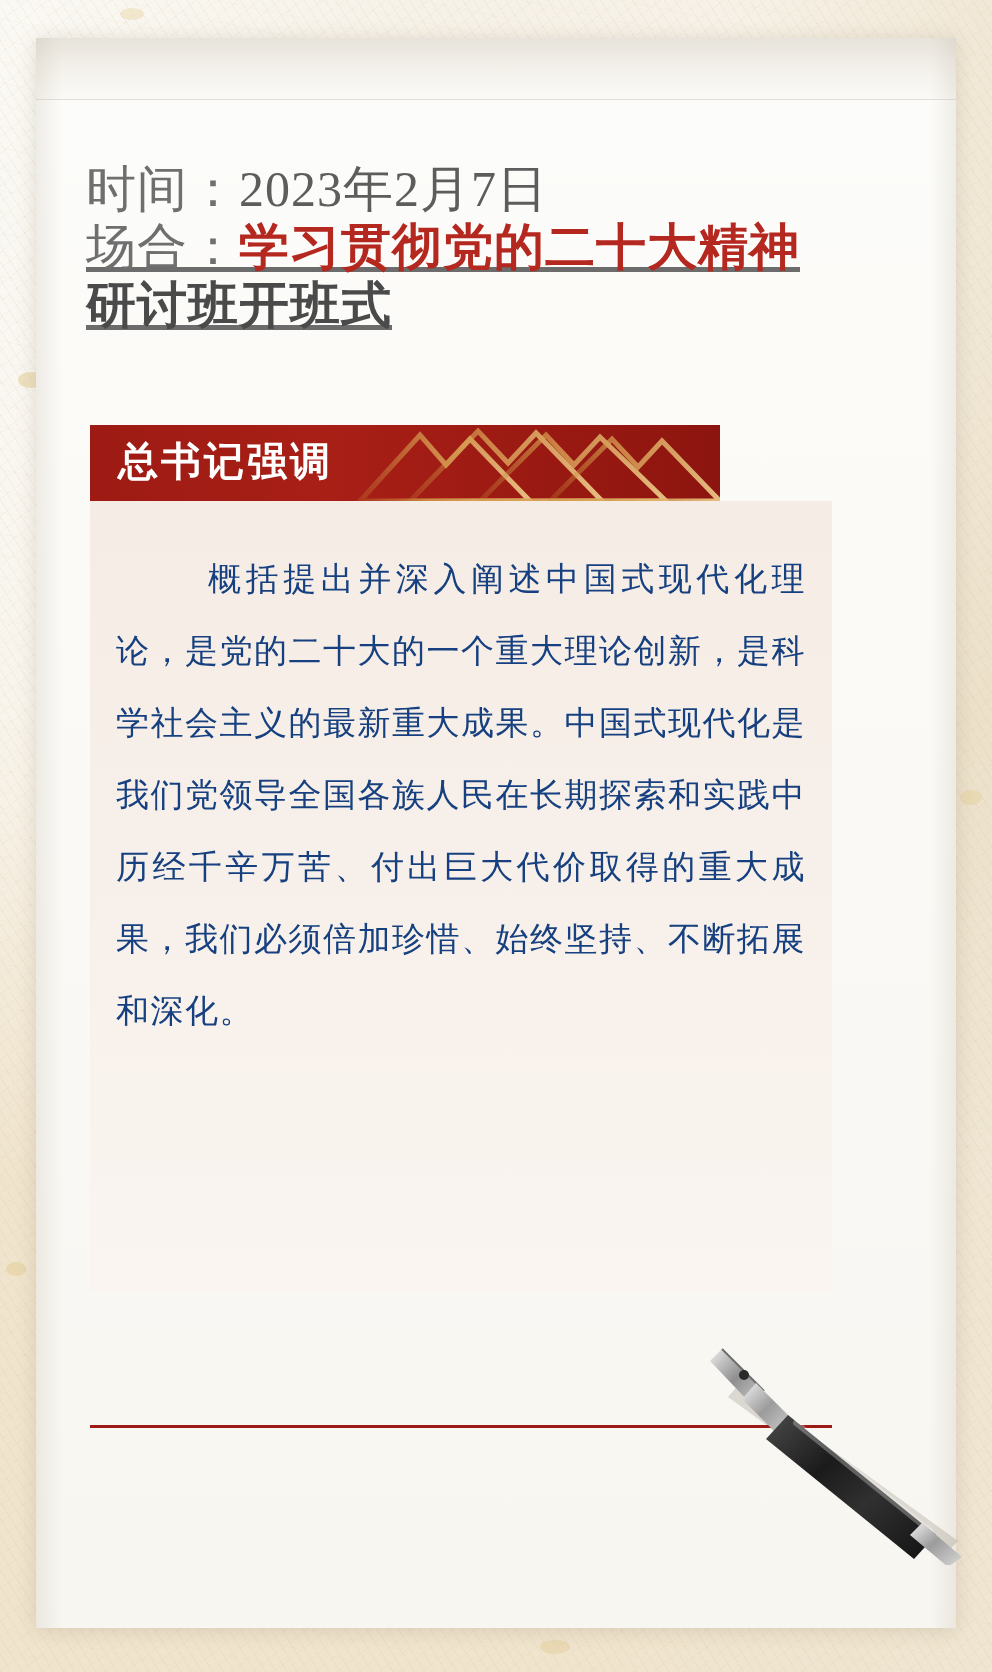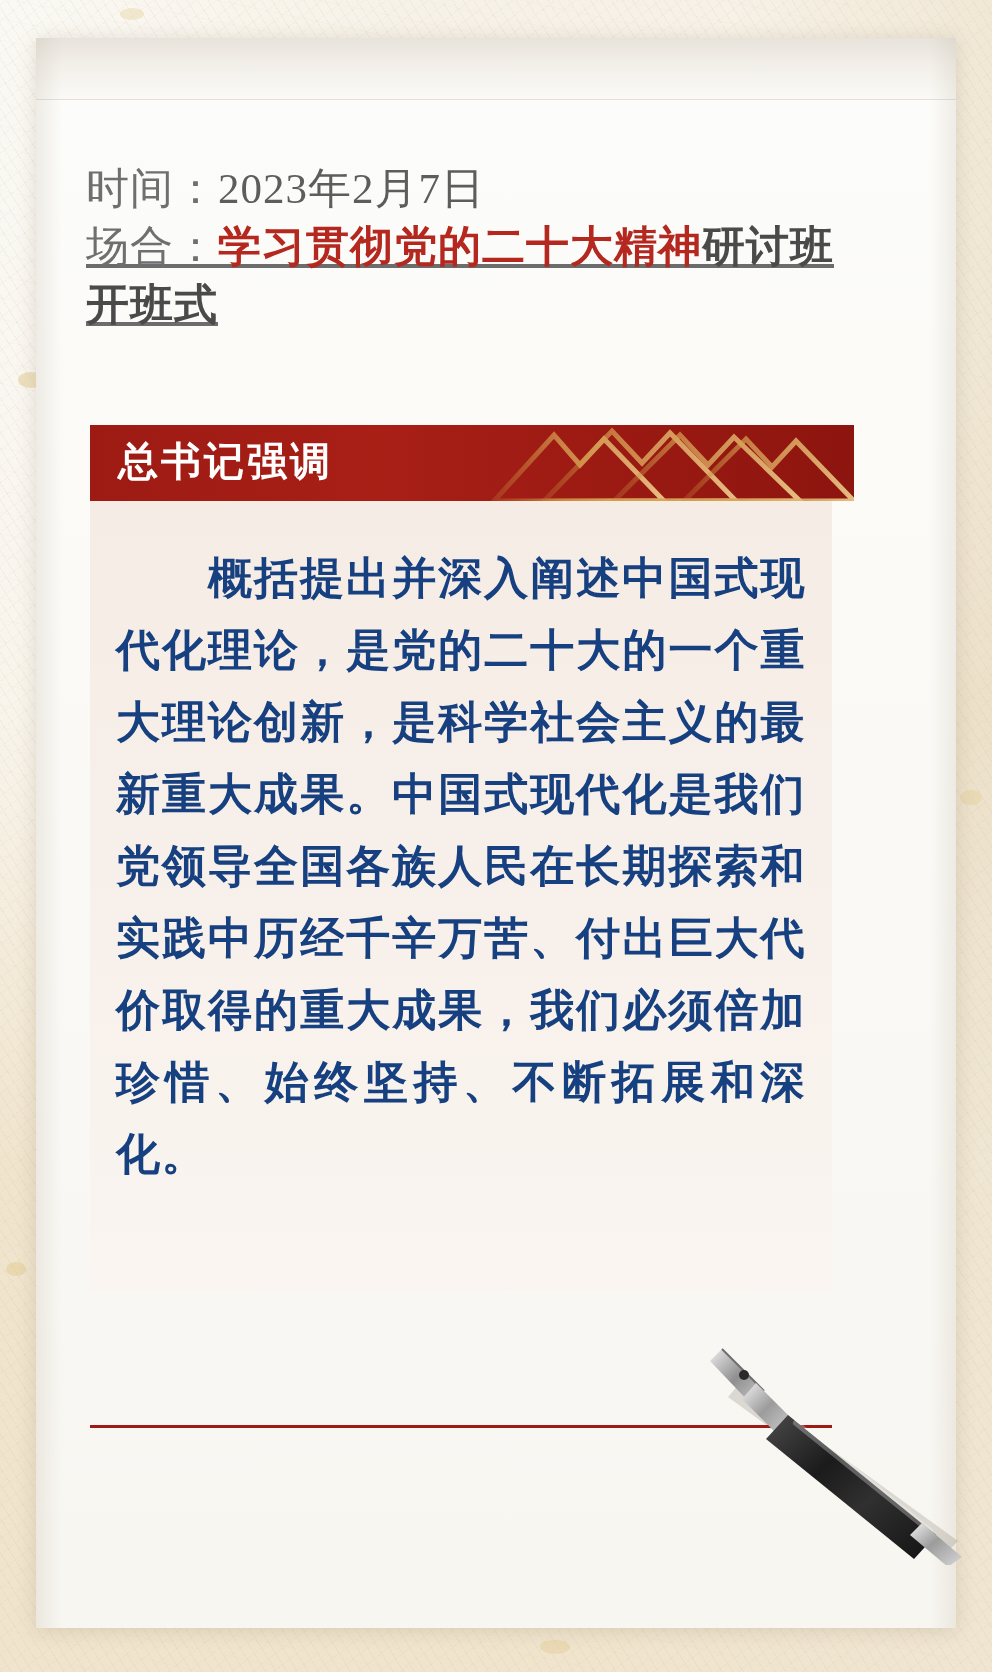--- a/index.html
+++ b/index.html
@@ -82,21 +82,21 @@
 
   
   .meta {
     position: absolute;
     left: 86px;
     top: 160px;
     width: 760px;
   }
   .meta-line {
     font-family: "Liberation Serif", serif;
-    font-size: 43px;
+    font-size: 50px;
     line-height: 58px;
     color: #6c6c6c;
     letter-spacing: 1px;
     white-space: nowrap;
   }
   .meta-line.second {
     white-space: normal;
     text-decoration: underline;
   }
   .meta-label {
@@ -112,21 +112,21 @@
   .meta-rest {
     color: #4a4a4a;
     font-weight: 700;
   }
 
   
   .banner-wrap {
     position: absolute;
     left: 90px;
     top: 425px;
-    width: 764px;
+    width: 630px;
     border-radius: 7px;
   }
   .banner {
     position: relative;
     height: 76px;
     background: linear-gradient(90deg, #9d1b14 0%, #a81f16 38%, #8d150f 100%);
     overflow: hidden;
   }
   
   .banner-motif {
@@ -155,22 +155,22 @@
     left: 90px;
     top: 501px;
     width: 742px;
     min-height: 790px;
     background: linear-gradient(180deg, #f6ece6 0%, #f7efe9 40%, #faf5f1 100%);
     padding: 42px 26px 40px 26px;
     box-sizing: border-box;
   }
   .quote-text {
     font-family: "Liberation Serif", serif;
-    font-weight: 700;
-    font-size: 44px;
+    font-weight: 400;
+    font-size: 33px;
     line-height: 72px;
     color: #16407f;
     letter-spacing: 1.5px;
     text-align: justify;
     text-indent: 92px;
   }
 
   
   .bottom-rule {
     position: absolute;

